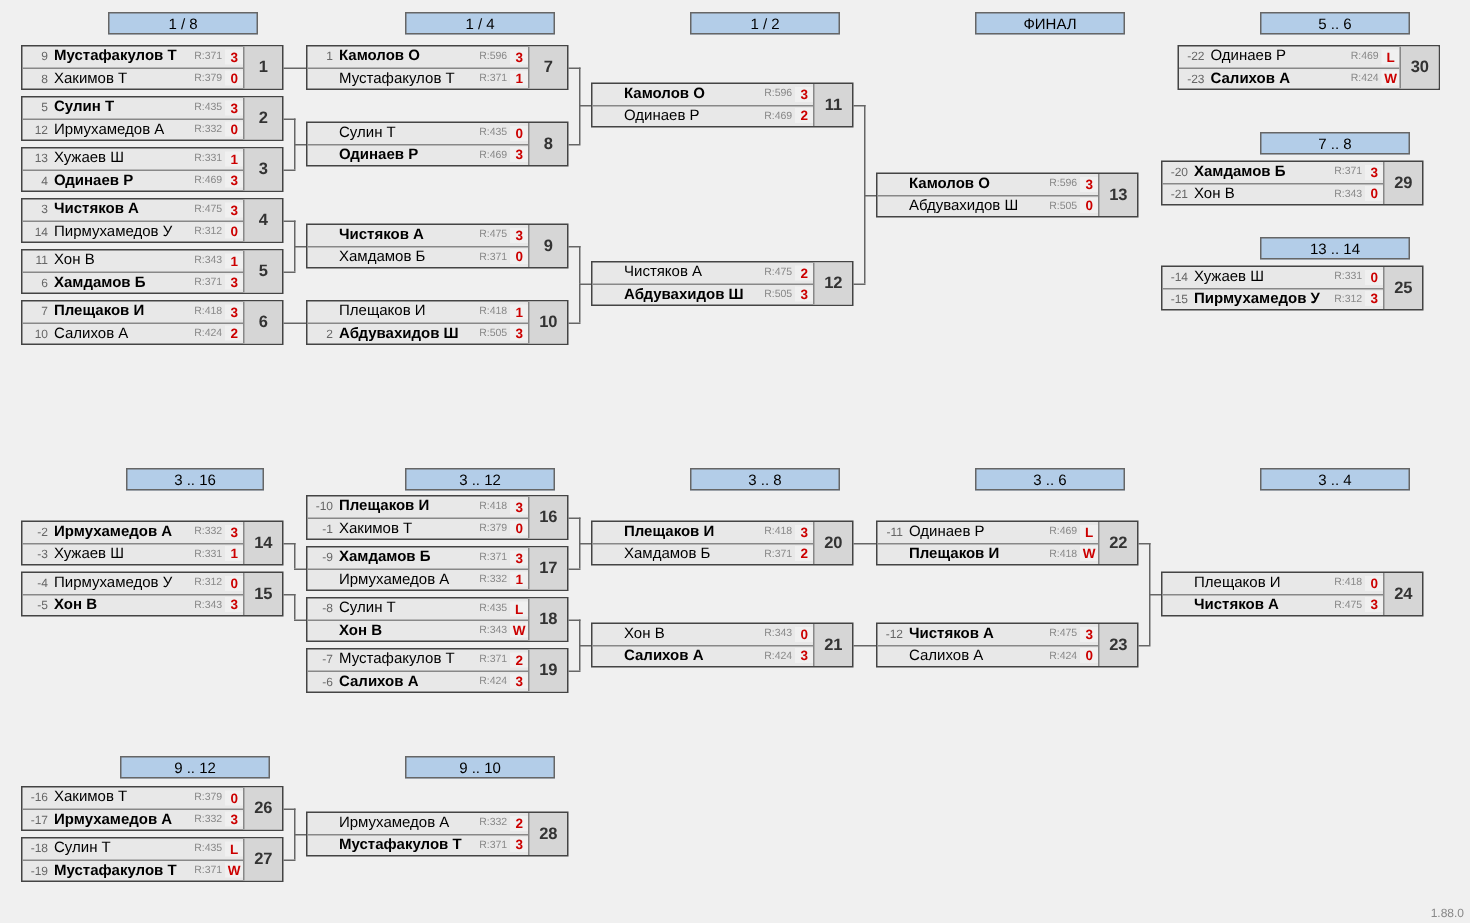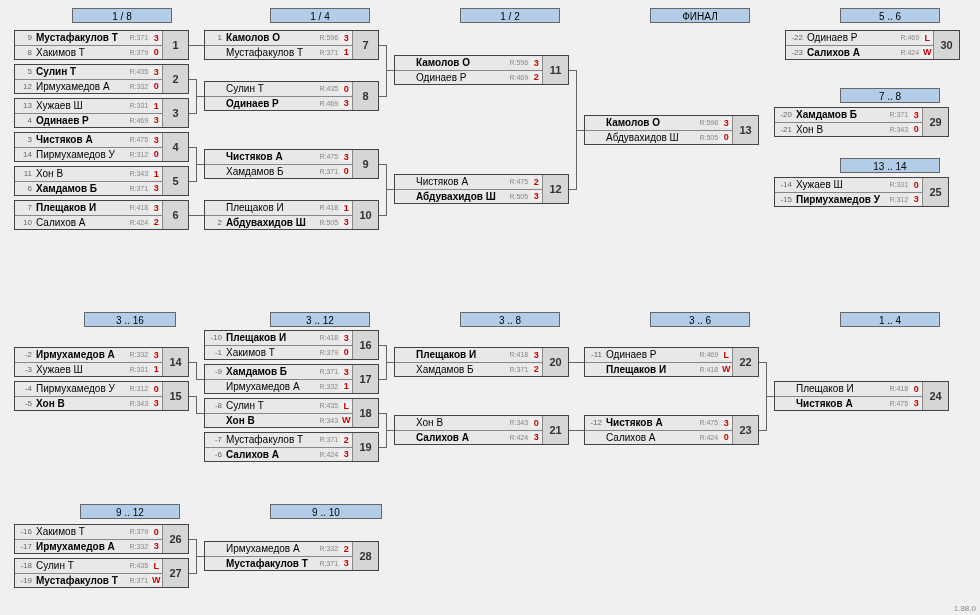--- a/index.html
+++ b/index.html
@@ -25,23 +25,23 @@
     <div class="round-label" style="left: 270px; top: 8px; width: 100px;">1 / 4</div>
     <div class="round-label" style="left: 460px; top: 8px; width: 100px;">1 / 2</div>
     <div class="round-label" style="left: 650px; top: 8px; width: 100px;">ФИНАЛ</div>
     <div class="round-label" style="left: 840px; top: 8px; width: 100px;">5 .. 6</div>
     <div class="round-label" style="left: 840px; top: 88px; width: 100px;">7 .. 8</div>
     <div class="round-label" style="left: 840px; top: 158px; width: 100px;">13 .. 14</div>
     <div class="round-label" style="left: 84px; top: 312px; width: 92px;">3 .. 16</div>
     <div class="round-label" style="left: 270px; top: 312px; width: 100px;">3 .. 12</div>
     <div class="round-label" style="left: 460px; top: 312px; width: 100px;">3 .. 8</div>
     <div class="round-label" style="left: 650px; top: 312px; width: 100px;">3 .. 6</div>
-    <div class="round-label" style="left: 840px; top: 312px; width: 100px;">1 .. 4</div>
+    <div class="round-label" style="left: 840px; top: 312px; width: 100px;">3 .. 4</div>
     <div class="round-label" style="left: 80px; top: 504px; width: 100px;">9 .. 12</div>
-    <div class="round-label" style="left: 270px; top: 504px; width: 112px;">9 .. 10</div>
+    <div class="round-label" style="left: 270px; top: 504px; width: 100px;">9 .. 10</div>
     <div class="match" style="left: 14px; top: 30px;">
       <div class="rows">
         <div class="row">
           <span class="seed">9</span>
           <span class="name bold">Мустафакулов Т</span>
           <span class="rating">R:371</span>
           <span class="score">3</span>
         </div>
         <div class="row">
           <span class="seed">8</span>

